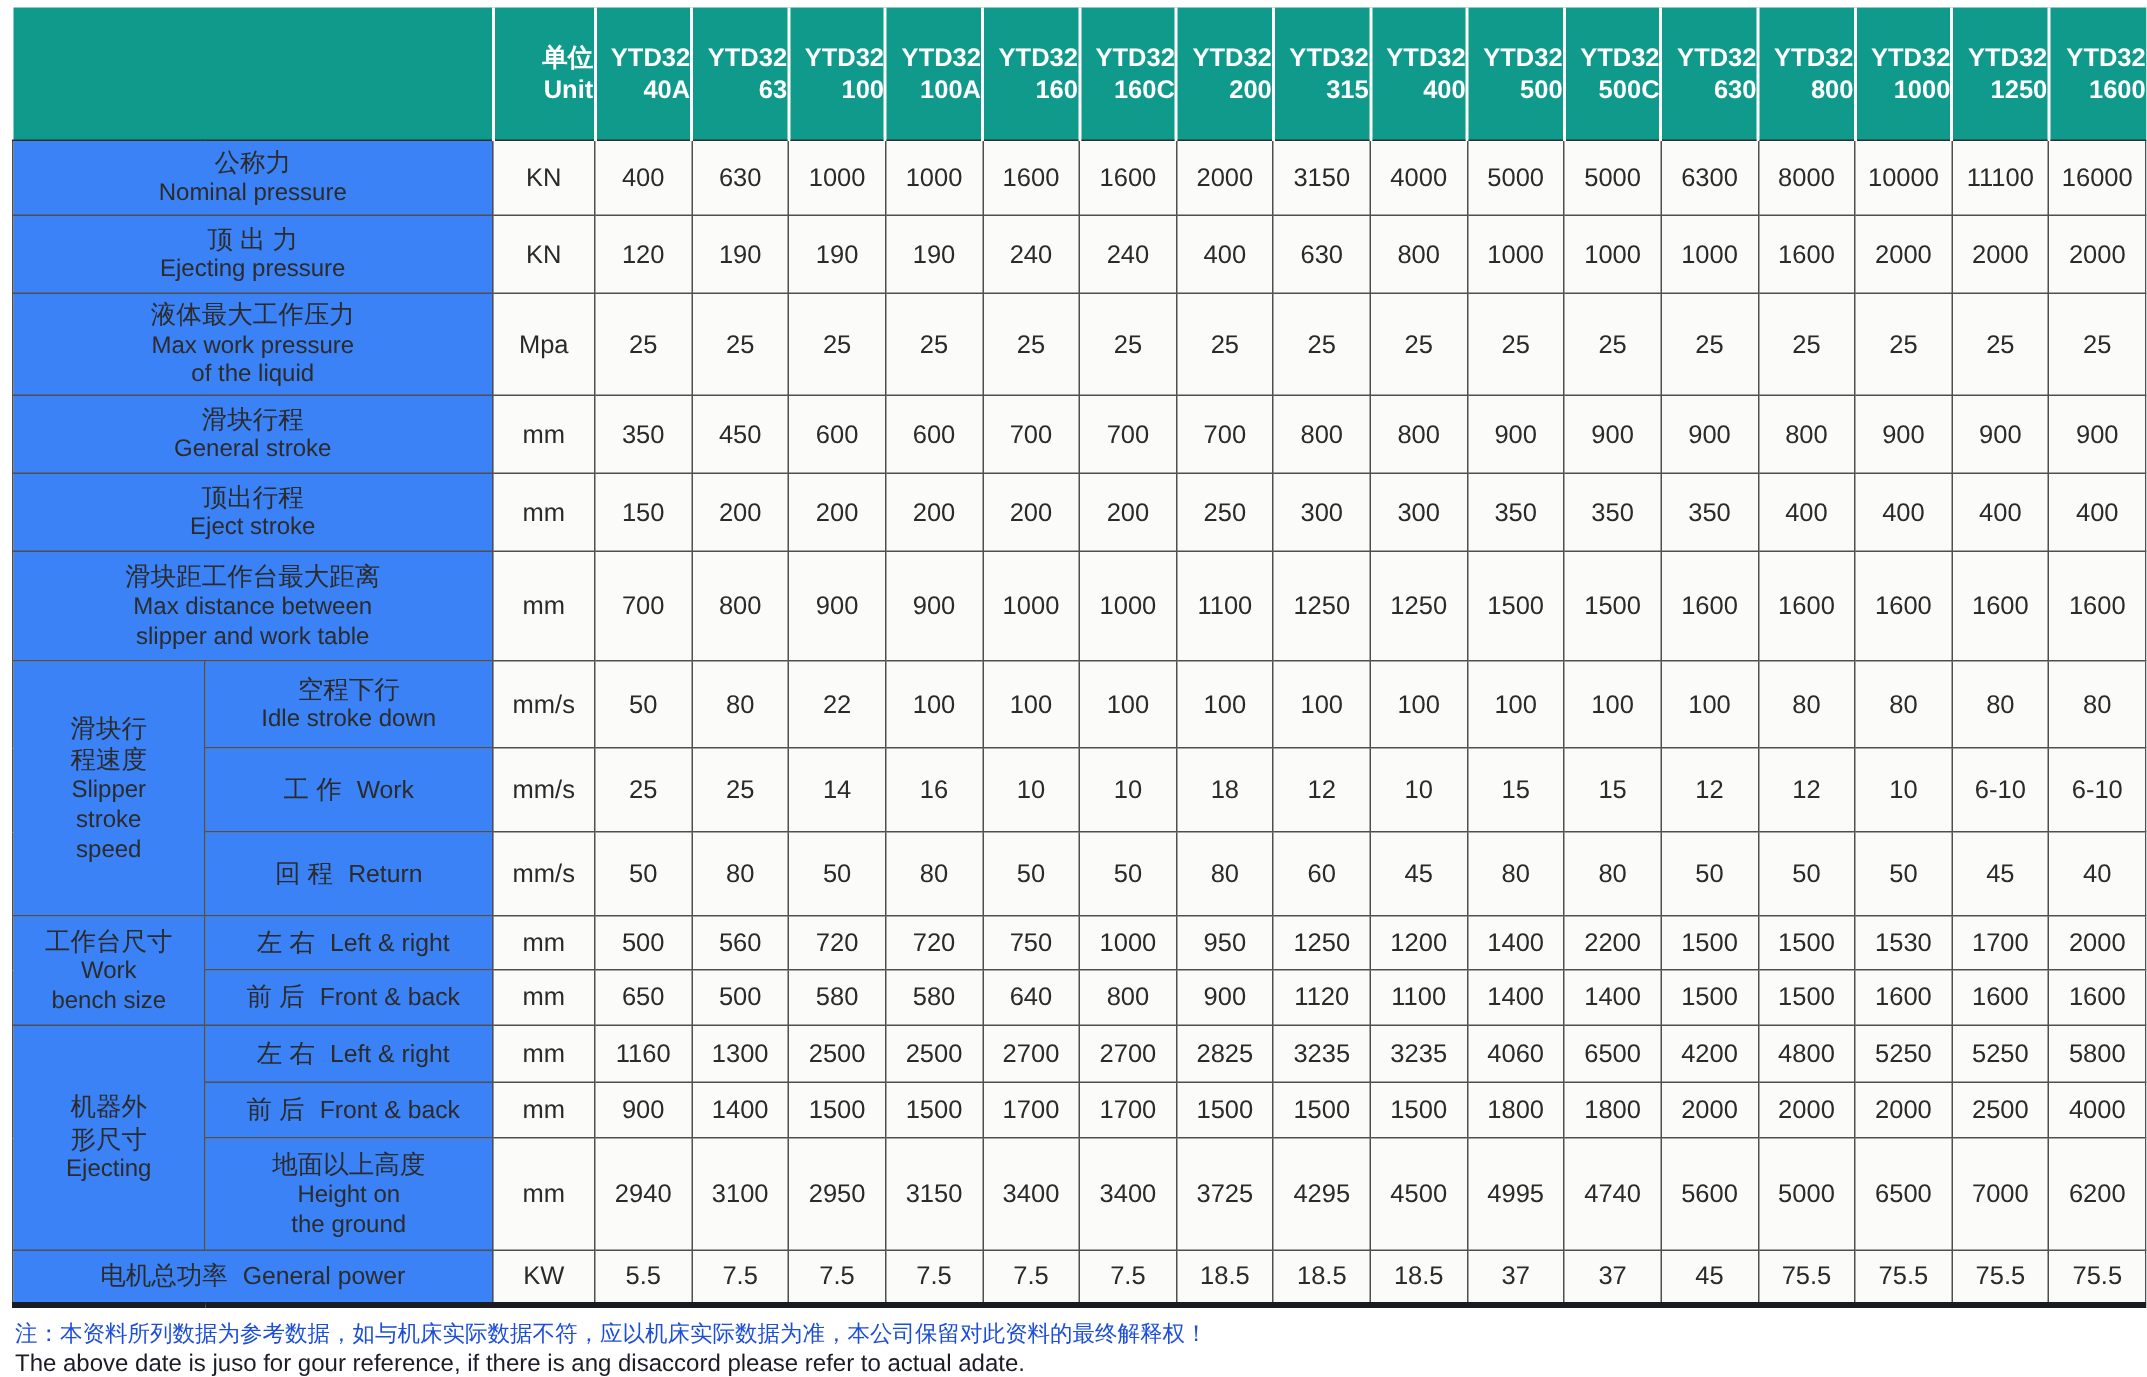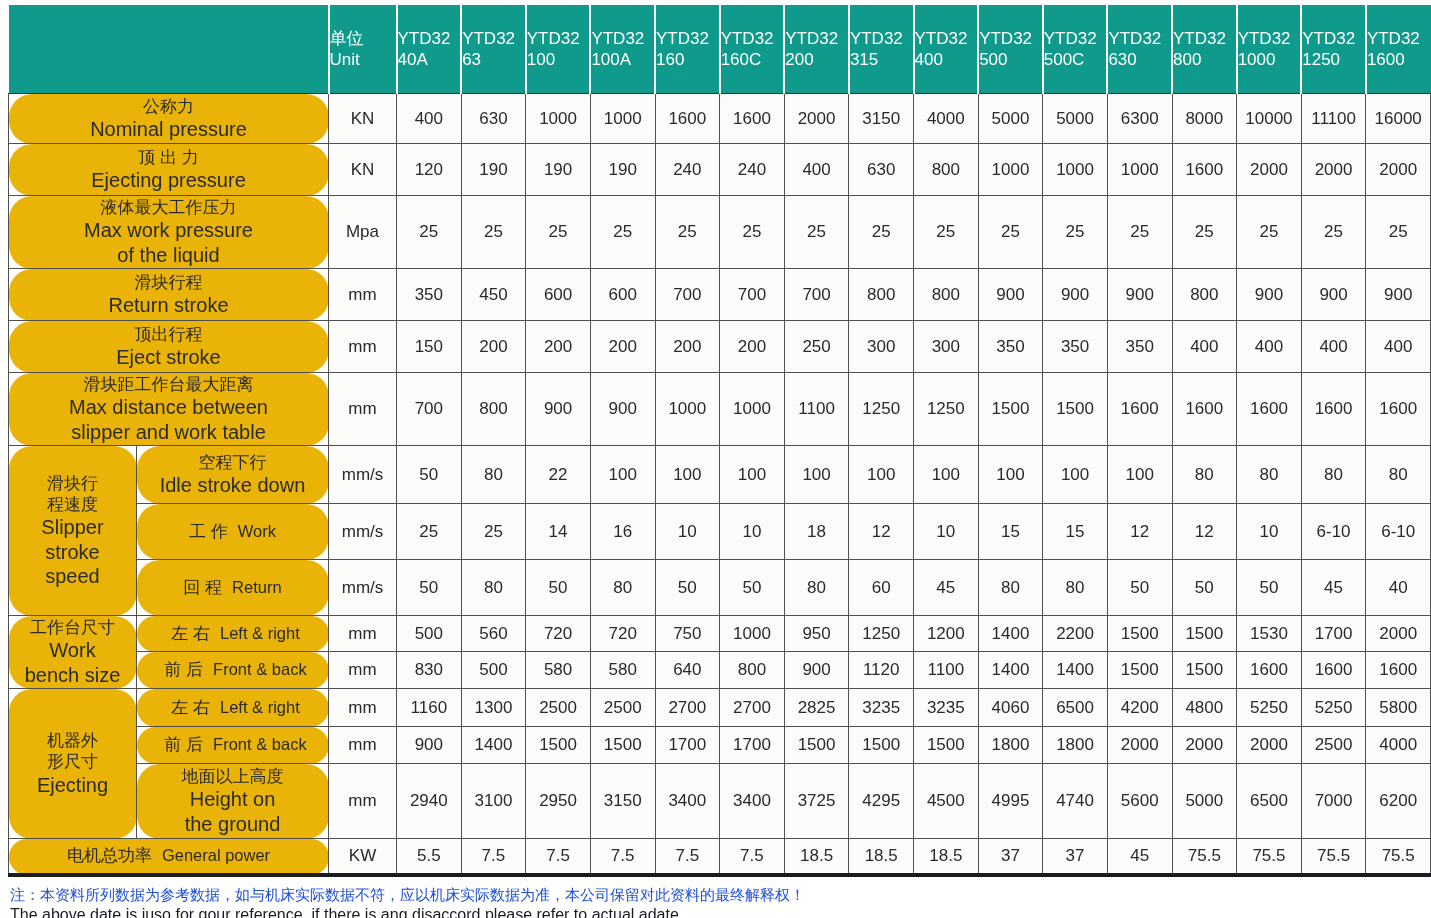--- a/index.html
+++ b/index.html
@@ -15,42 +15,42 @@
     border-collapse:collapse;
     table-layout:fixed;
     border-bottom:4px solid #1b1b22;
   }
   col.c-group{width:128px;}
   col.c-sub{width:192px;}
   col.c-unit{width:68px;}
   thead th{
     background:#0f9a8c;
     color:#ffffff;
-    font-weight:normal;
+    font-weight:bold;
     font-size:17px;
     line-height:1.3;
     height:88px;
     vertical-align:middle;
-    text-align:left;
+    text-align:right;
     border-left:2px solid #ffffff;
     border-bottom:1px solid #2e2e2e;
     padding:0;
   }
   thead th:first-child{border-left:none;}
   tbody td{
     border:1px solid #4f4f4f;
     vertical-align:middle;
     text-align:center;
     padding:1px 2px;
     background:#fbfbf9;
     font-size:17px;
   }
-  tbody td.lbl, tbody td.glabel{background:#eab308;border-radius:23px;}
+  tbody td.lbl, tbody td.glabel{background:#3b82f6;}
   .zh{font-size:17px;line-height:1.25;}
-  .en{font-size:20px;line-height:1.22;}
+  .en{font-size:16px;line-height:1.22;}
   .pre{white-space:pre-line;}
   td.lbl.left{text-align:center;padding-left:8px;}
   td.lbl .inline-wrap{display:inline;margin-top:33px;}
   td.lbl .inline-wrap .zh,
   td.lbl .inline-wrap .en{display:inline;font-size:17px;}
   td.lbl .inline-wrap .en{margin-left:10px;font-size:16.5px;}
   td.val{color:#2a2a2a;}
   .notes{padding:8px 0 0 2px;}
   .notes .n-zh{font-size:15px;color:#1d4ed8;line-height:1.35;}
   .notes .n-en{font-size:16px;color:#1c1c26;line-height:1.3;}
@@ -205,21 +205,21 @@
           <td class="val">25</td>
           <td class="val">25</td>
           <td class="val">25</td>
           <td class="val">25</td>
           <td class="val">25</td>
           <td class="val">25</td>
         </tr>
         <tr style="height:52px">
           <td class="lbl" colspan="2">
             <div class="zh pre">滑块行程</div>
-            <div class="en pre">Return stroke</div>
+            <div class="en pre">General stroke</div>
           </td>
           <td class="val">mm</td>
           <td class="val">350</td>
           <td class="val">450</td>
           <td class="val">600</td>
           <td class="val">600</td>
           <td class="val">700</td>
           <td class="val">700</td>
           <td class="val">700</td>
           <td class="val">800</td>
@@ -370,21 +370,21 @@
           <td class="val">2200</td>
           <td class="val">1500</td>
           <td class="val">1500</td>
           <td class="val">1530</td>
           <td class="val">1700</td>
           <td class="val">2000</td>
         </tr>
         <tr style="height:37px">
           <td class="lbl left"><span class="inline-wrap"><span class="zh">前 后</span><span class="en">Front &amp; back</span></span></td>
           <td class="val">mm</td>
-          <td class="val">830</td>
+          <td class="val">650</td>
           <td class="val">500</td>
           <td class="val">580</td>
           <td class="val">580</td>
           <td class="val">640</td>
           <td class="val">800</td>
           <td class="val">900</td>
           <td class="val">1120</td>
           <td class="val">1100</td>
           <td class="val">1400</td>
           <td class="val">1400</td>

